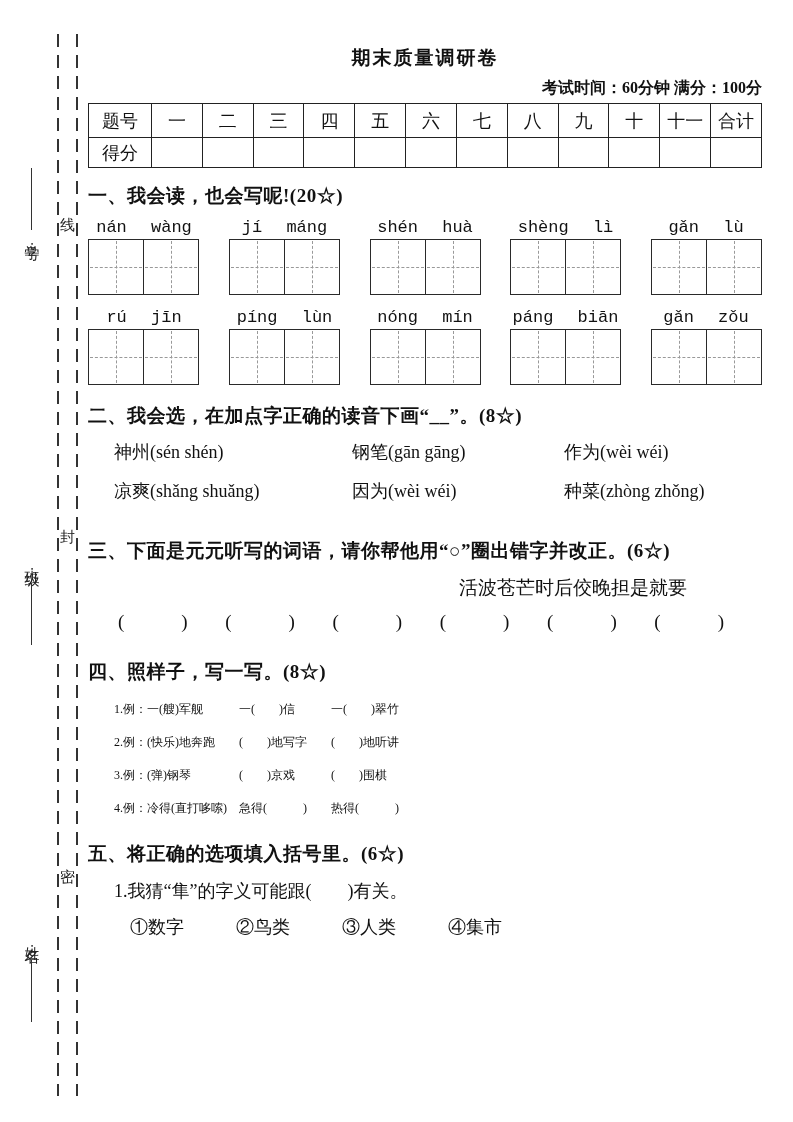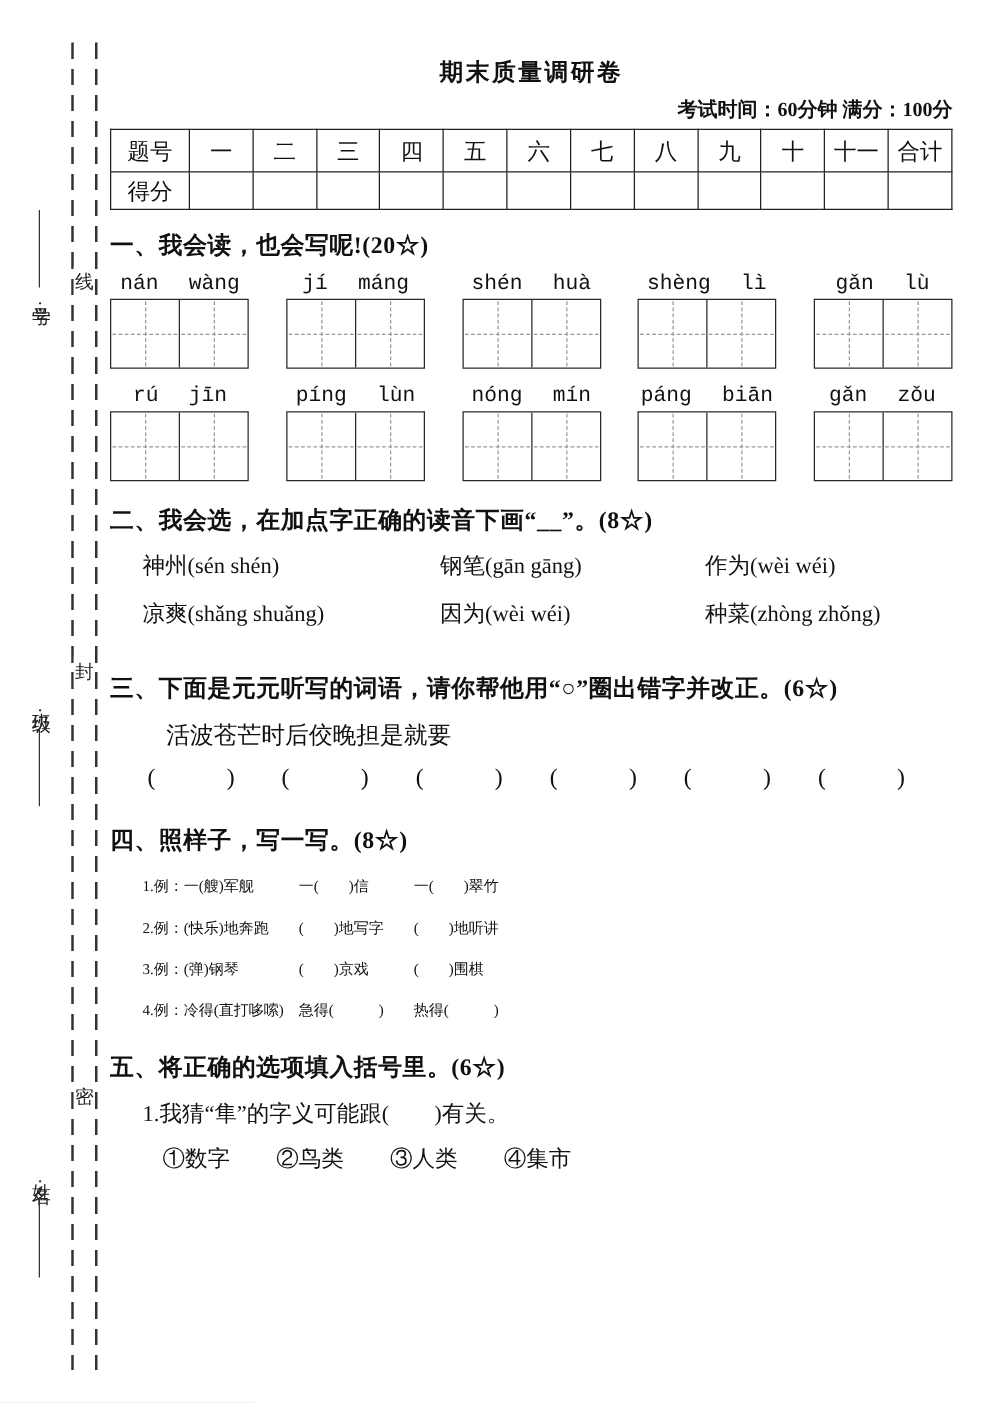--- a/index.html
+++ b/index.html
@@ -65,33 +65,33 @@
   .tzg-cell::after{
     content:"";position:absolute;top:1px;bottom:1px;left:50%;border-left:1px dashed #999;
   }
   
   .s2-grid{
     display:grid;grid-template-columns:238px 212px 1fr;row-gap:15px;
     padding-left:26px;margin-top:11px;font-size:18px;
   }
   
   .s3-words{
-    display:flex;justify-content:flex-start;margin-top:11px;
+    display:flex;justify-content:flex-end;margin-top:11px;
     padding:0 75px 0 45px;font-size:19px;
   }
   .s3-blanks{
     display:flex;justify-content:space-between;margin-top:8px;
     padding:0 38px 0 30px;font-size:19px;
   }
   
   .s4-line{margin-top:16px;padding-left:26px;font-size:12px;white-space:pre-wrap;}
   
   .s5-line{margin-top:12px;padding-left:26px;font-size:18px;}
   .s5-options{
-    display:flex;gap:37px;margin-top:12px;padding-left:42px;font-size:18px;text-align:right;
+    display:flex;gap:52px;margin-top:12px;padding-left:42px;font-size:18px;text-align:right;
   }
 </style>
 </head>
 <body>
 
 <div class="page">
 
   <div class="seal-line outer"></div>
   <div class="seal-line inner"></div>
   <span class="seal-char" style="top:213px">线</span>

